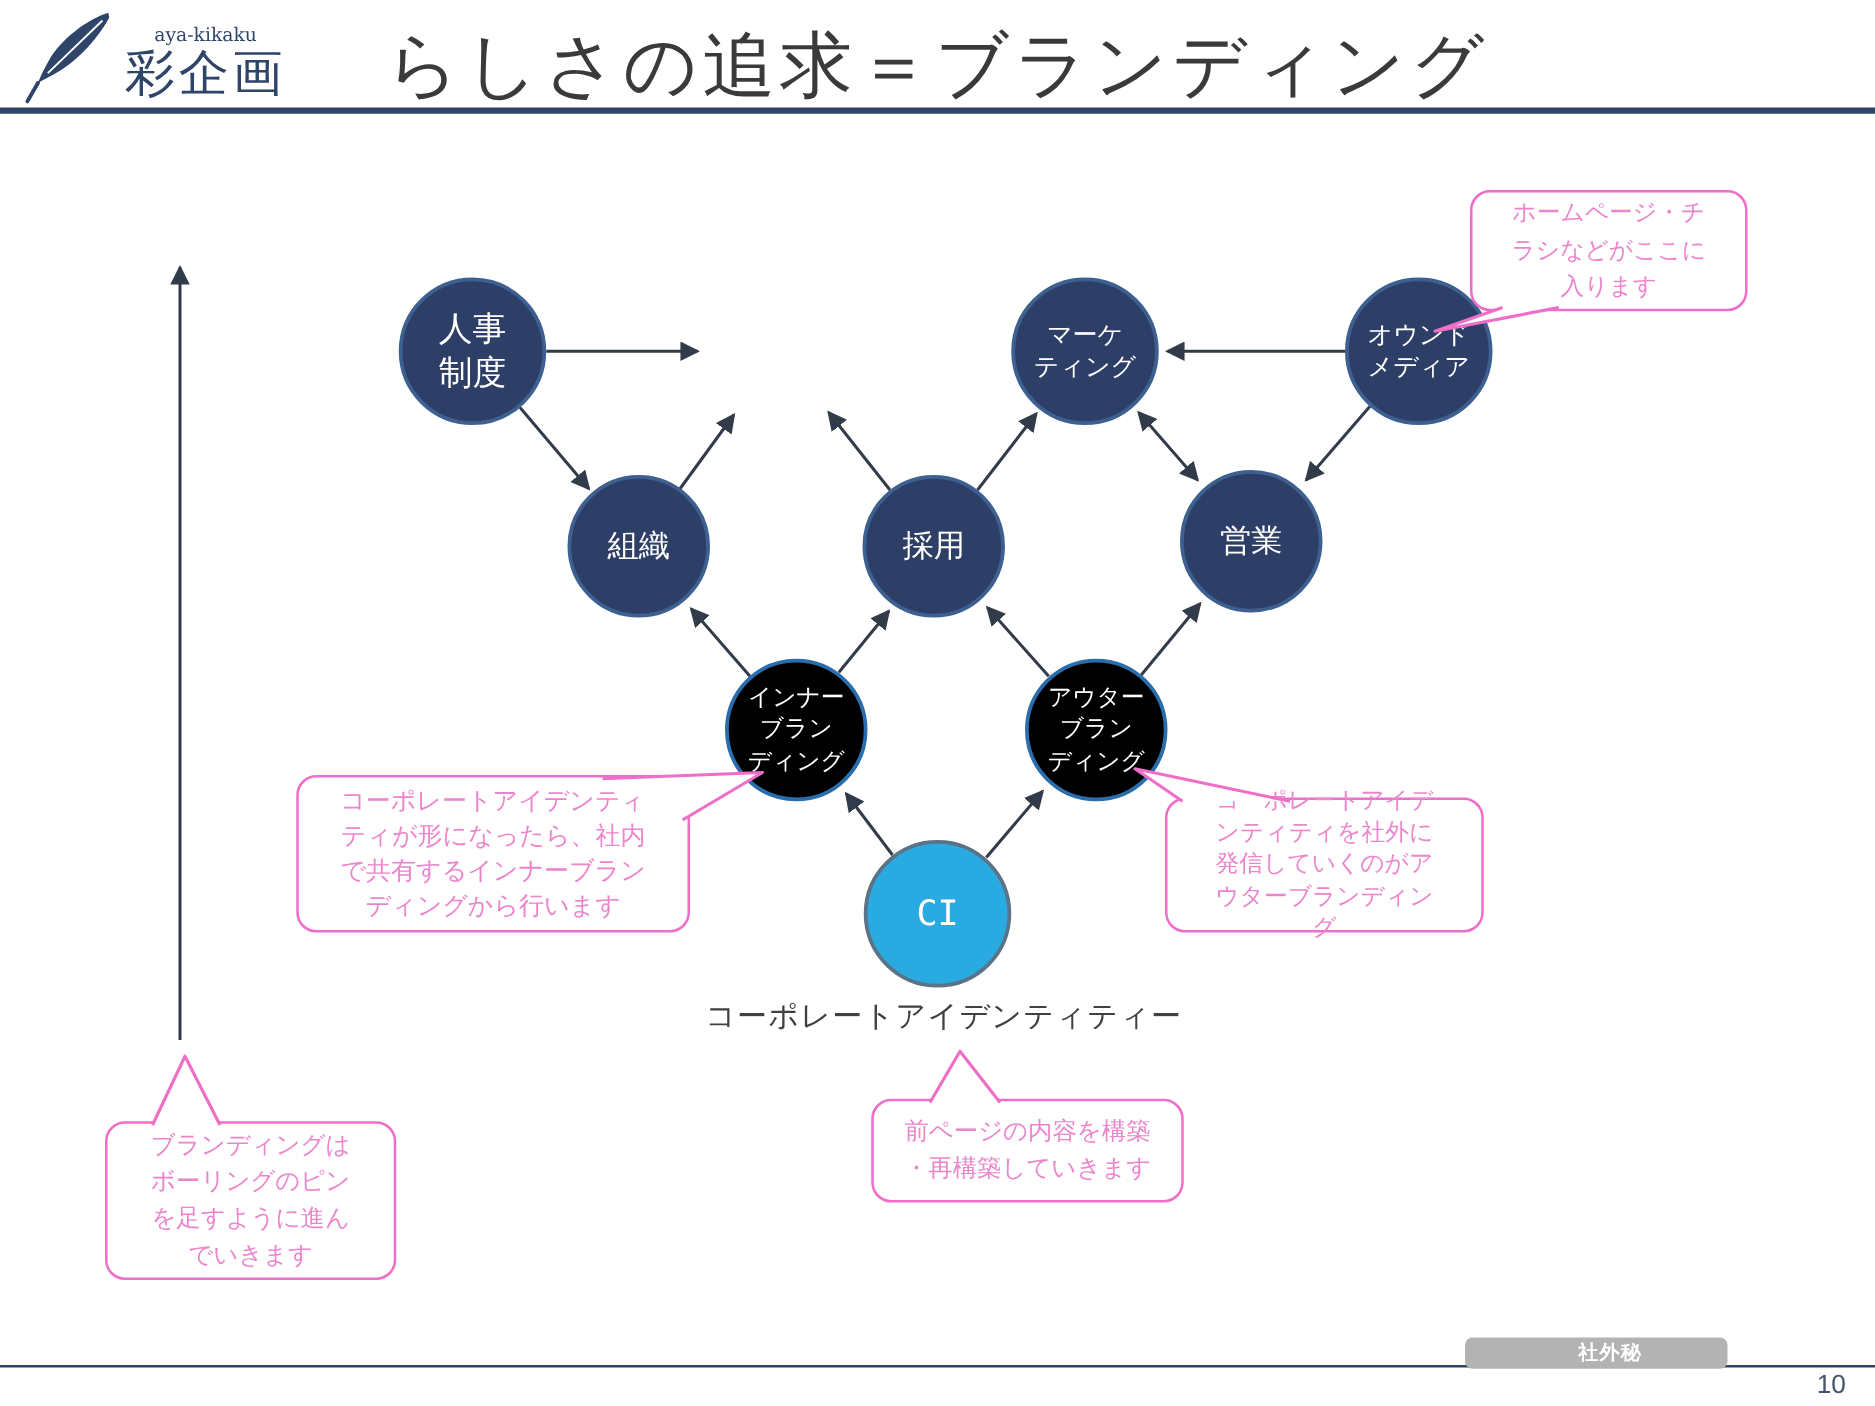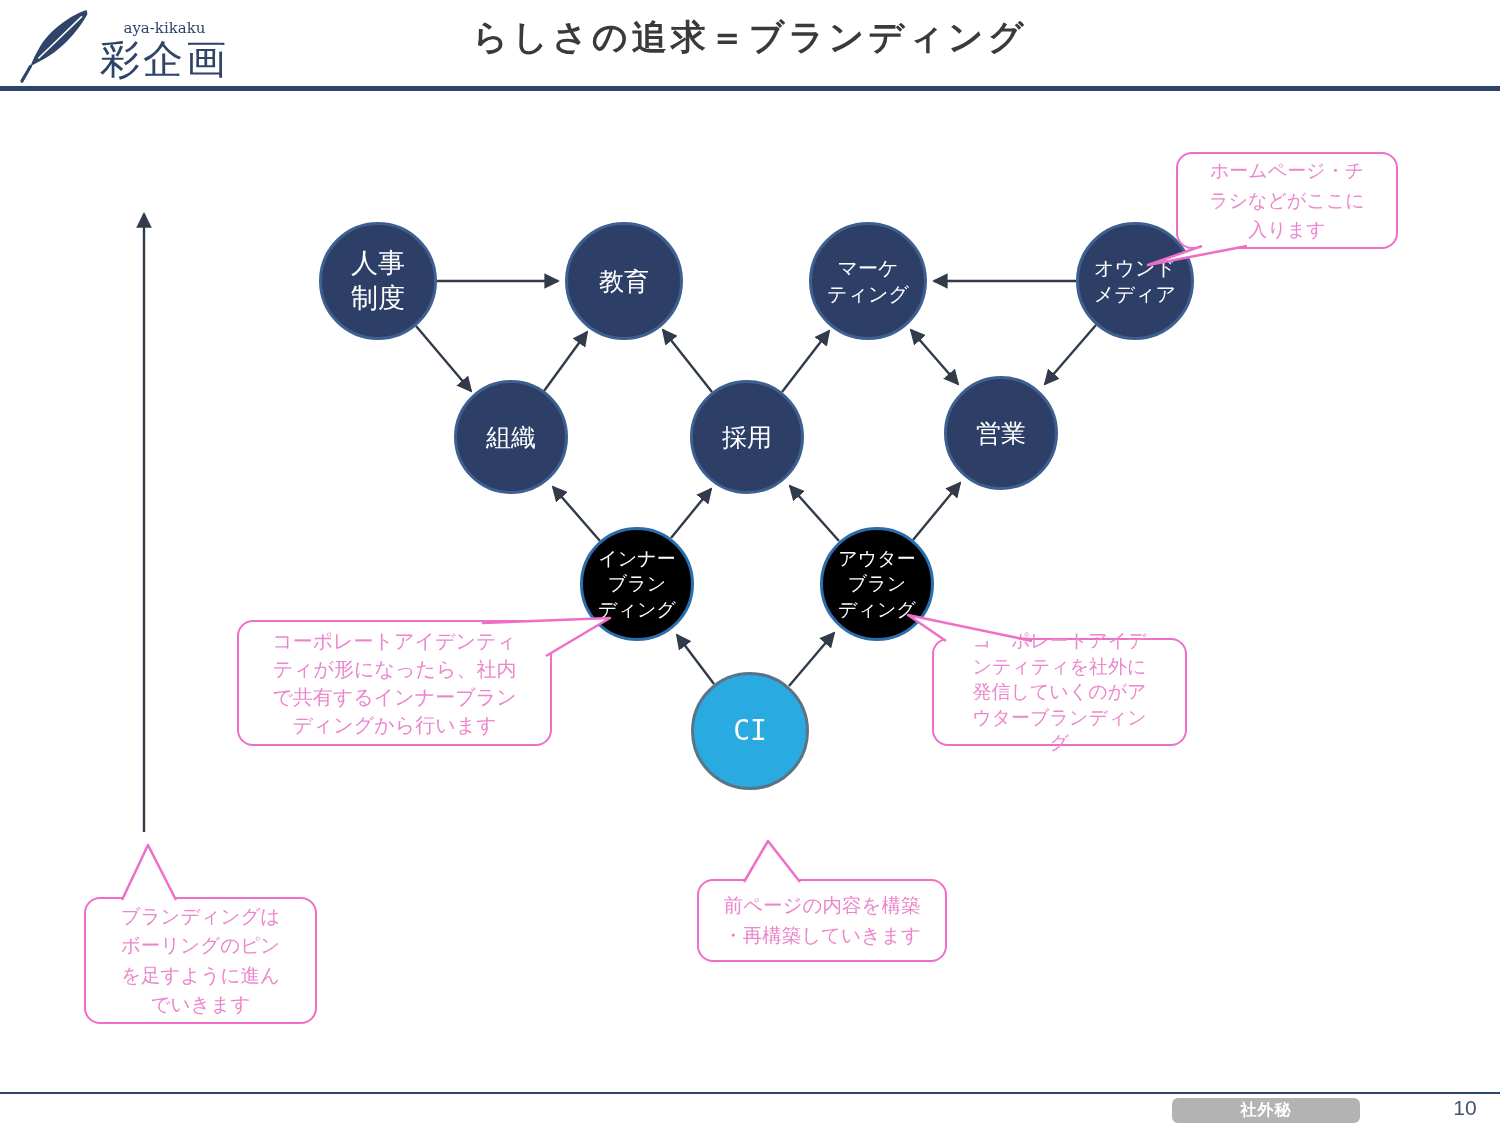--- a/index.html
+++ b/index.html
@@ -10,21 +10,21 @@
   
   .header{position:absolute;left:0;top:0;width:1500px;height:92px;}
   .header-rule{position:absolute;left:0;top:86px;width:1500px;height:5px;background:#2e4468;}
   .logo{position:absolute;left:18px;top:6px;display:flex;align-items:flex-end;}
   .logo-feather{width:78px;height:80px;}
   .logo-text{display:flex;flex-direction:column;align-items:center;margin-left:4px;margin-bottom:4px;}
   .logo-sub{font-family:"DejaVu Serif","Liberation Serif",serif;font-size:15px;color:#2e4468;line-height:1.1;}
   .logo-main{font-family:"DejaVu Serif","Liberation Serif",serif;font-size:40px;color:#2e4468;letter-spacing:3px;line-height:1.15;}
   .slide-title{
     position:absolute;left:0;top:14px;width:1500px;text-align:center;
-    font-size:35px;color:#3a3a3a;letter-spacing:4px;font-weight:bold;
+    font-size:58px;color:#3a3a3a;letter-spacing:4px;
   }
   
   .arrow-layer,.tail-layer{position:absolute;left:0;top:0;width:1500px;height:1125px;pointer-events:none;}
   .arrow-layer{z-index:0;}
   .node-layer{position:absolute;left:0;top:0;width:1500px;height:1125px;z-index:1;}
   .callout-layer{position:absolute;left:4px;top:0;width:1500px;height:1125px;z-index:2;}
   .tail-layer{z-index:3;}
   
   .node{
     position:absolute;border-radius:50%;box-sizing:border-box;
@@ -56,23 +56,23 @@
     word-break:break-all;line-break:anywhere;
   }
   .c-homepage{left:1172px;top:152px;width:222px;height:97px;font-size:19px;line-height:1.55;padding:0 26px;}
   .c-inner   {left:233px;top:620px;width:315px;height:126px;font-size:20px;line-height:1.4;padding:12px 24px;}
   .c-outer   {left:928px;top:638px;width:255px;height:108px;font-size:19px;line-height:1.35;padding:0 30px;}
   .c-bowling {left:80px;top:897px;width:233px;height:127px;font-size:19.5px;line-height:1.5;padding:0 26px;}
   .c-rebuild {left:693px;top:879px;width:250px;height:83px;font-size:19.5px;line-height:1.5;padding:0 24px;}
   
   .footer-rule{position:absolute;left:0;top:1092px;width:1500px;height:2px;background:#2e4468;}
   .confidential-badge{
-    position:absolute;left:1172px;top:1098px;width:188px;height:25px;
+    position:absolute;left:1172px;top:1070px;width:188px;height:25px;
     background:#b3b3b3;border-radius:6px;color:#ffffff;font-weight:bold;
-    font-size:16px;display:flex;align-items:center;justify-content:center;letter-spacing:1px;
+    font-size:16px;display:flex;align-items:center;justify-content:center;letter-spacing:1px;padding-left:22px;
   }
   .page-number{position:absolute;left:1430px;top:1096px;width:70px;text-align:center;font-size:21px;color:#44546a;}
 </style>
 </head>
 <body>
 
 <div class="header">
   <div class="logo">
     <svg class="logo-feather" viewBox="0 0 100 100">
       <path d="M88,4 C68,10 40,30 27,53 C22,62 18,70 16,76 L29,69 C52,58 77,32 89,9 Z" fill="#2e4468"></path>
@@ -110,23 +110,20 @@
   <line x1="913" y1="540" x2="960" y2="483" stroke="#323b49" stroke-width="2.4" marker-end="url(#ah)"></line>
   <line x1="714" y1="684" x2="677" y2="635" stroke="#323b49" stroke-width="2.4" marker-end="url(#ah)"></line>
   <line x1="789" y1="686" x2="834" y2="633" stroke="#323b49" stroke-width="2.4" marker-end="url(#ah)"></line>
 </svg>
 
 <div class="node-layer">
   <div class="node navy n-jinji">
     <span>人事</span>
     <span>制度</span>
   </div>
-  <div class="node navy n-kyoiku">
-    <span>教育</span>
-  </div>
   <div class="node navy n-market">
     <span>マーケ</span>
     <span>ティング</span>
   </div>
   <div class="node navy n-owned">
     <span>オウンド</span>
     <span>メディア</span>
   </div>
   <div class="node navy n-soshiki">
     <span>組織</span>
@@ -143,20 +140,21 @@
     <span>ディング</span>
   </div>
   <div class="node blue n-outer">
     <span>アウター</span>
     <span>ブラン</span>
     <span>ディング</span>
   </div>
   <div class="node cyan n-ci">
     <span>CI</span>
   </div>
+  <div class="ci-caption">コーポレートアイデンティティー</div>
 </div>
 
 <div class="callout-layer">
   <div class="callout c-homepage">ホームページ・チラシなどがここに入ります</div>
   <div class="callout c-inner">コーポレートアイデンティティが形になったら、社内で共有するインナーブランディングから行います</div>
   <div class="callout c-outer">コーポレートアイデンティティを社外に発信していくのがアウターブランディング</div>
   <div class="callout c-bowling">ブランディングはボーリングのピンを足すように進んでいきます</div>
   <div class="callout c-rebuild">前ページの内容を構築・再構築していきます</div>
 </div>
 

